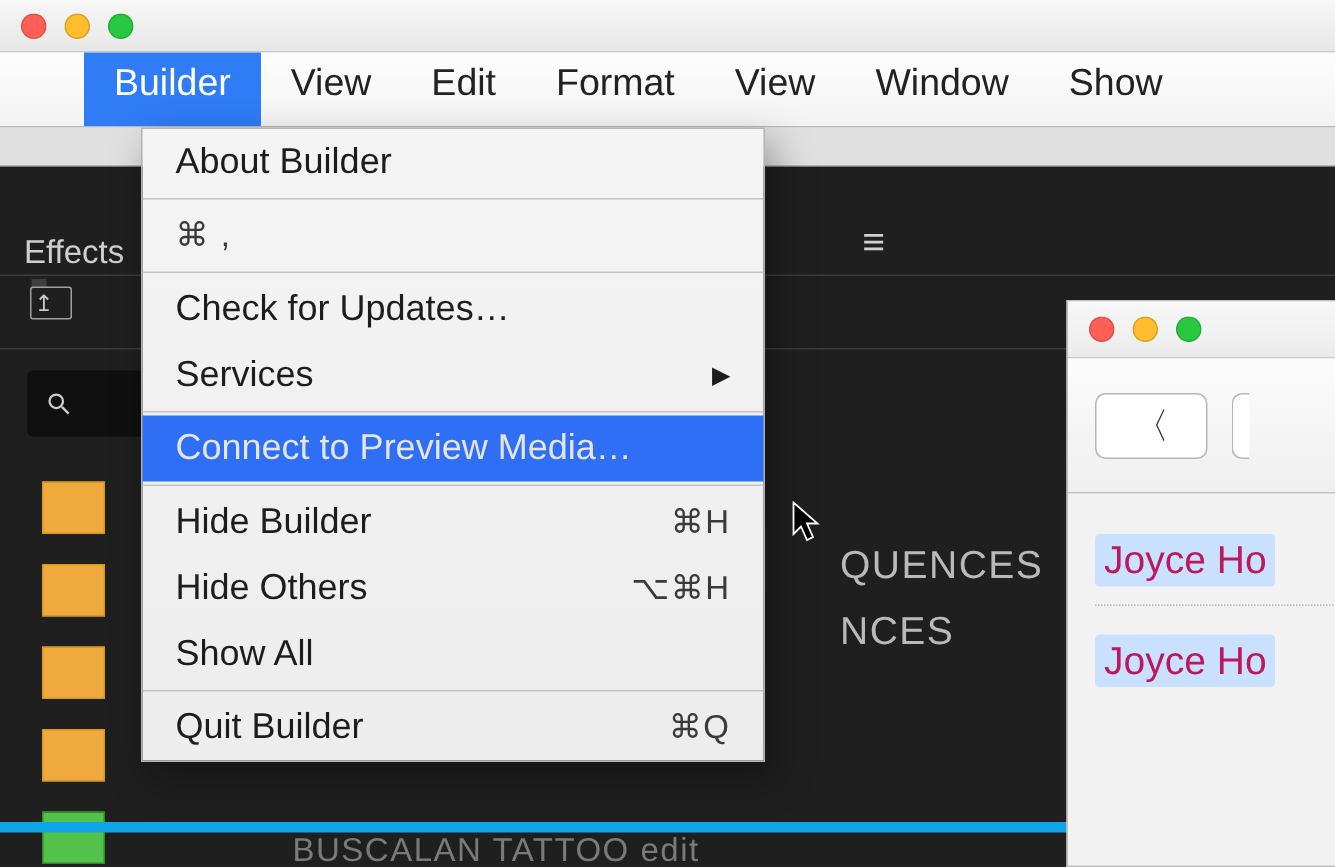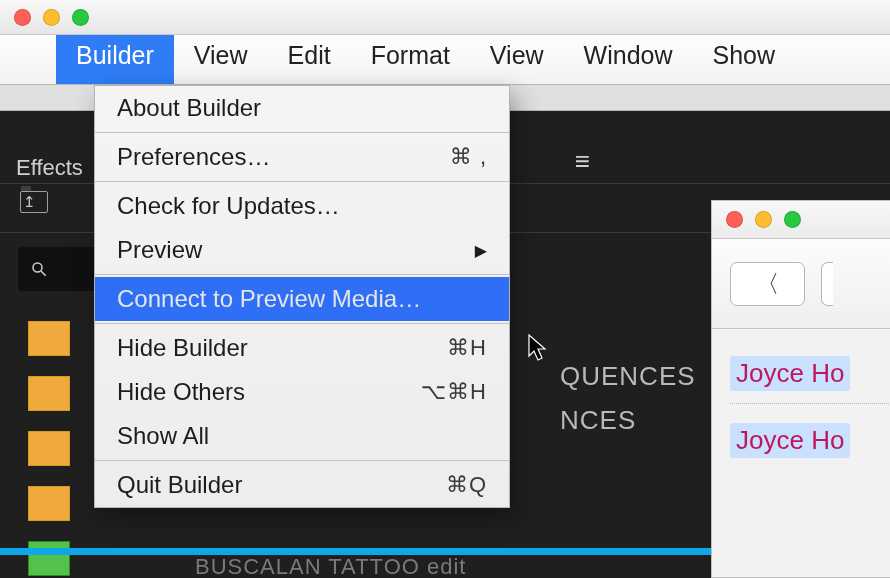--- a/index.html
+++ b/index.html
@@ -110,29 +110,28 @@
     <span class="bottom-text">BUSCALAN TATTOO  edit</span>
   </div>
 </div>
 
 <div class="app-menu">
   <div class="row">
     <span>About Builder</span>
   </div>
   <div class="sep"></div>
   <div class="row">
-    <span>Preferences…</span>
     <span class="shortcut">⌘ ,</span>
   </div>
   <div class="sep"></div>
   <div class="row">
     <span>Check for Updates…</span>
   </div>
   <div class="row">
-    <span>Preview</span>
+    <span>Services</span>
     <span class="arrow-sub">▶</span>
   </div>
   <div class="sep"></div>
   <div class="row highlight">
     <span>Connect to Preview Media…</span>
   </div>
   <div class="sep"></div>
   <div class="row">
     <span>Hide Builder</span>
     <span class="shortcut">⌘H</span>

